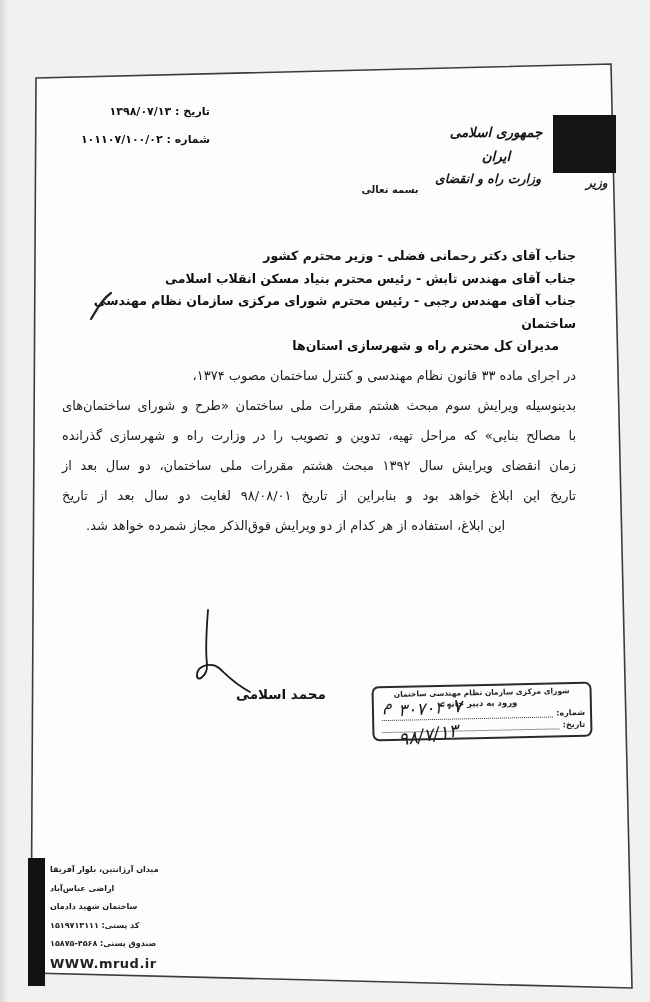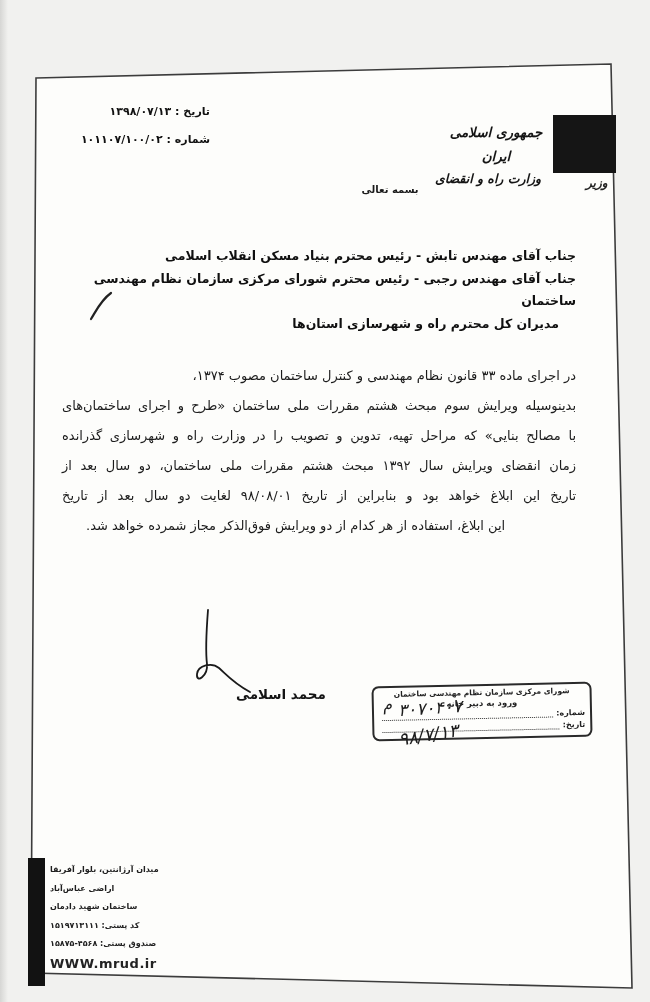--- a/index.html
+++ b/index.html
@@ -103,32 +103,33 @@
     <div class="letterhead">
       <div class="l1">جمهوری اسلامی ایران</div>
       <div class="l2">وزارت راه و انقضای</div>
     </div>
     <div class="emblem"></div>
     <div class="minister">وزیر</div>
 
     <div class="besmeleh">بسمه تعالی</div>
 
     <div class="recipients">
+      <div>جناب آقای دکتر رحمانی فضلی - وزیر محترم کشور</div>
       <div>جناب آقای مهندس تابش - رئیس محترم بنیاد مسکن انقلاب اسلامی</div>
       <div>جناب آقای مهندس رجبی - رئیس محترم شورای مرکزی سازمان نظام مهندسی ساختمان</div>
       <div class="r4">مدیران کل محترم راه و شهرسازی استان‌ها</div>
     </div>
 
     <svg class="check" width="26" height="30">
       <path d="M3,28 C8,20 13,9 23,2" fill="none" stroke="#222" stroke-width="2.2" stroke-linecap="round"></path>
     </svg>
 
     <div class="body-block">
       <div class="bline first">در اجرای ماده ۳۳ قانون نظام مهندسی و کنترل ساختمان مصوب ۱۳۷۴،</div>
-      <div class="bline">بدینوسیله ویرایش سوم مبحث هشتم مقررات ملی ساختمان «طرح و اجرای ساختمان‌های</div>
+      <div class="bline">بدینوسیله ویرایش سوم مبحث هشتم مقررات ملی ساختمان «طرح و شورای ساختمان‌های</div>
       <div class="bline">با مصالح بنایی» که مراحل تهیه، تدوین و تصویب را در وزارت راه و شهرسازی گذرانده</div>
       <div class="bline">زمان انقضای ویرایش سال ۱۳۹۲ مبحث هشتم مقررات ملی ساختمان، دو سال بعد از</div>
       <div class="bline">تاریخ این ابلاغ خواهد بود و بنابراین از تاریخ ۹۸/۰۸/۰۱ لغایت دو سال بعد از تاریخ</div>
       <div class="bline last">این ابلاغ، استفاده از هر کدام از دو ویرایش فوق‌الذکر مجاز شمرده خواهد شد.</div>
     </div>
 
     <svg class="sig-svg" width="80" height="100">
       <path d="M20,12 C18,38 18,58 19,66 C20,78 8,86 9,76 C10,67 24,64 31,70 C37,75 44,84 62,94" fill="none" stroke="#1a1a1a" stroke-width="1.8" stroke-linecap="round"></path>
     </svg>
     <div class="sig-name">محمد اسلامی</div>

